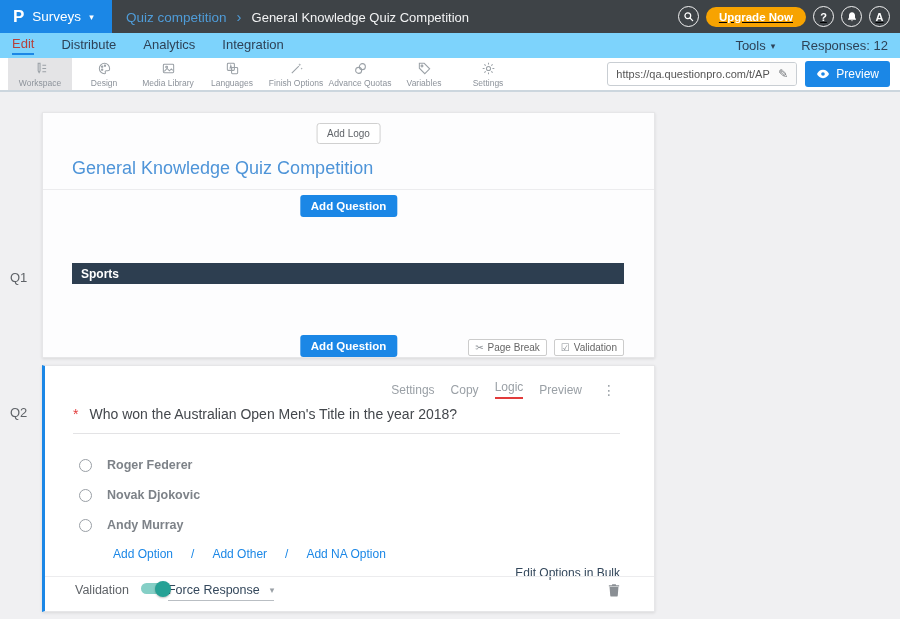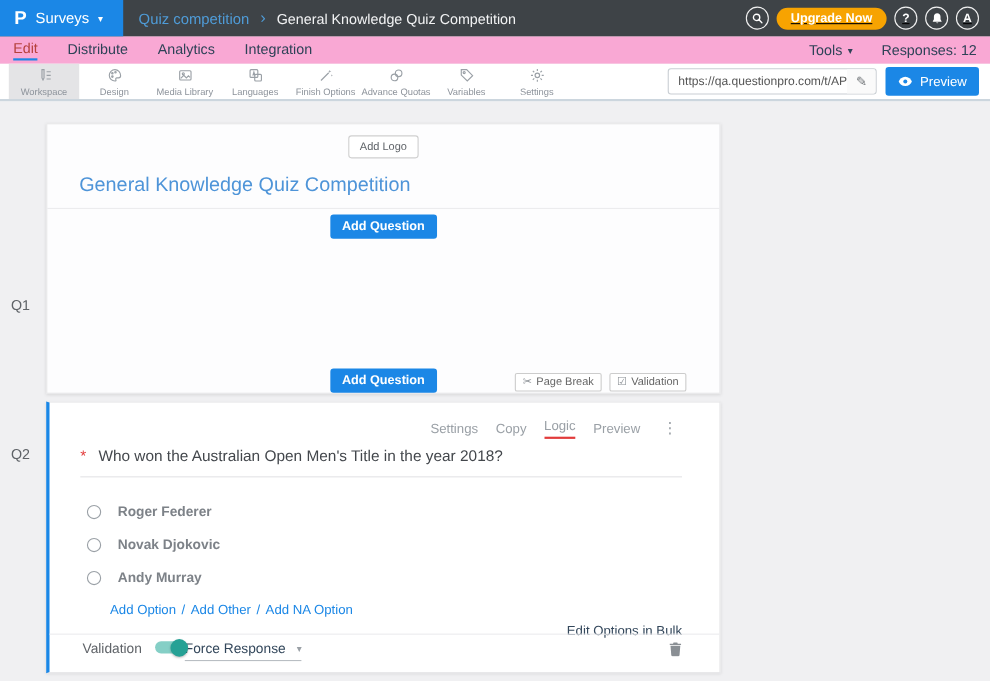--- a/index.html
+++ b/index.html
@@ -14,21 +14,21 @@
   .tb-caret { font-size:9px; margin-top:1px; }
   .breadcrumb { display:flex; align-items:flex-end; gap:10px; margin-left:14px; }
   .bc-parent { color:#4f9cd8; font-size:13.5px; cursor:pointer; }
   .bc-chev { color:#4f9cd8; font-size:15px; }
   .bc-current { color:#f2f3f4; font-size:13px; }
   .topbar-right { margin-left:auto; display:flex; align-items:center; gap:7px; margin-right:10px;text-decoration:underline; }
   .circle-icon { width:21px; height:21px; border-radius:50%; border:1.5px solid rgba(255,255,255,.92); display:flex; align-items:center; justify-content:center; color:#fff; font-size:11px; font-weight:bold; cursor:pointer; flex:0 0 auto; }
   .upgrade-btn { background:#f7a301; color:#fff; font-size:11.5px; font-weight:bold; padding:4px 13px; border-radius:11px; border:none; cursor:pointer; }
 
   
-  .nav { position:absolute; top:33px; left:0; width:900px; height:25px; background:#f9a8d4; display:flex; align-items:center; padding:0 12px; }
+  .nav { position:absolute; top:33px; left:0; width:900px; height:25px; background:#7dd3fc; display:flex; align-items:center; padding:0 12px; }
   .nav-tab { font-size:13px; color:#2e4257; margin-right:27px; cursor:pointer; padding-bottom:2px; }
   .nav-tab.active { color:#b5413c; border-bottom:2px solid #1b87e6; }
   .nav-right { margin-left:auto; display:flex; align-items:center; gap:26px; font-size:13px; color:#2e4257; }
   .tools { display:flex; align-items:center; gap:5px; cursor:pointer; }
   .tools .tb-caret { color:#2e4257; }
 
   
   .toolbar { position:absolute; top:58px; left:0; width:900px; height:34px; background:#fff; border-bottom:2px solid #ccd6de; display:flex; align-items:stretch; }
   .tb-item { width:64px; display:flex; flex-direction:column; align-items:center; justify-content:center; gap:2px; color:#8d939b; font-size:8.5px; cursor:pointer; margin-left:0; }
   .tb-item:first-child { margin-left:8px; }
@@ -64,21 +64,21 @@
   .q2-menu .logic { border-bottom:2px solid #e23b3b; padding-bottom:3px; }
   .ellipsis { font-size:14px; margin-left:4px; color:#9aa0a6; letter-spacing:0; }
   .q2-question { position:absolute; left:28px; top:40px; display:flex; font-size:14px; color:#43474c; }
   .req { color:#e23b3b; margin-right:11px; }
   .q-underline { position:absolute; left:28px; right:34px; top:67px; border-bottom:1px solid #e3e3e5; }
   .options { position:absolute; left:34px; top:84px; }
   .opt-row { display:flex; align-items:center; height:30px; gap:15px; }
   .radio { width:13px; height:13px; border:1.5px solid #9aa0a6; border-radius:50%; background:#fff; cursor:pointer; }
   .opt-label { font-size:12.5px; color:#7d8288; cursor:text;font-weight:bold; }
   .opt-links { position:absolute; left:55px; top:181px; font-size:12px; color:#1b87e6; display:flex; gap:5px; }
-  .opt-links span { cursor:pointer; }
+  .opt-links span { cursor:pointer;margin-left:13px; }
   .bulk-link { position:absolute; right:34px; top:181px; font-size:12px; color:#33475b; cursor:pointer;margin-top:19px; }
   .div2 { top:210px; }
   .validation-row { position:absolute; top:217px; left:30px; right:30px; height:27px; display:flex; align-items:flex-start; }
   .validation-label { font-size:12.5px; color:#5f6368; }
   .toggle { margin-left:12px; width:27px; height:11px; background:#85cfc6; border-radius:6px; position:relative; cursor:pointer; }
   .toggle-knob { position:absolute; right:-3px; top:-2.5px; width:16px; height:16px; border-radius:50%; background:#26a195; box-shadow:0 1px 2px rgba(0,0,0,.25); }
   .force-resp { font-size:12.5px; color:#33475b; border-bottom:1px solid #b9bec3; padding-bottom:3px; display:flex; align-items:center; gap:10px; cursor:pointer; }
   .force-caret { color:#9aa0a6; font-size:9px; }
   .trash-btn { margin-left:auto; margin-right:4px; cursor:pointer; display:flex; }
 </style>
@@ -229,20 +229,21 @@
 </div>
 
 <span class="q-label" style="top:270px;">Q1</span>
 <span class="q-label" style="top:405px;">Q2</span>
 
 <div class="card card1">
   <button class="add-logo-btn">Add Logo</button>
   <div class="survey-title">General Knowledge Quiz Competition</div>
   <div class="hdivider div1"></div>
   <button class="add-q-btn add-q-1">Add Question</button>
+  <div class="sports-bar">Sports</div>
   <button class="add-q-btn add-q-2">Add Question</button>
   <div class="mini-btns">
     <span class="mini-btn">
       <span class="mini-glyph">✂</span>
       <span>Page Break</span>
     </span>
     <span class="mini-btn">
       <span class="mini-glyph">☑</span>
       <span>Validation</span>
     </span>

